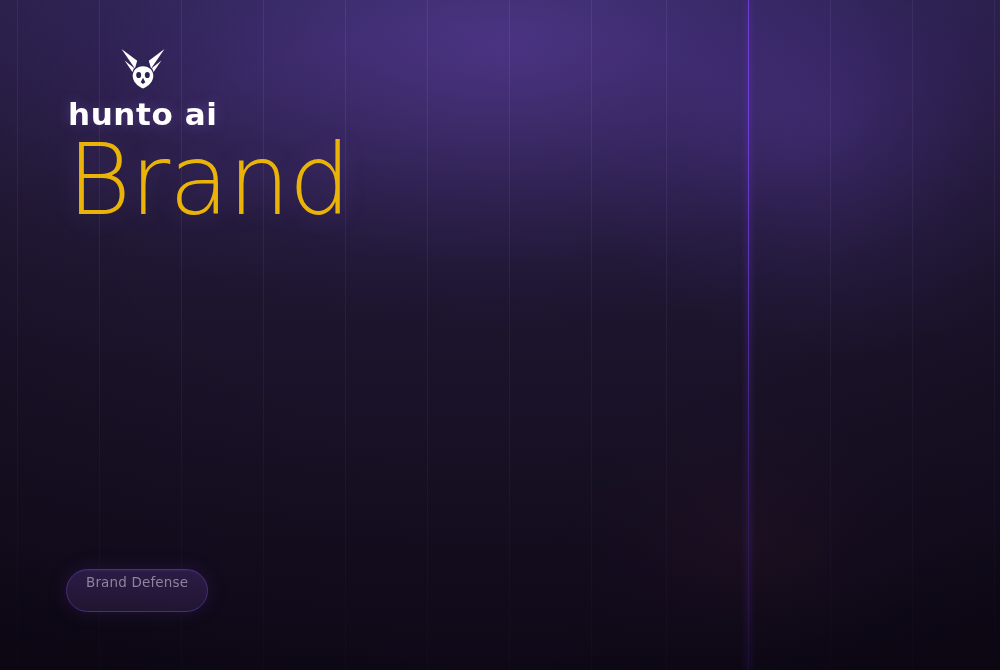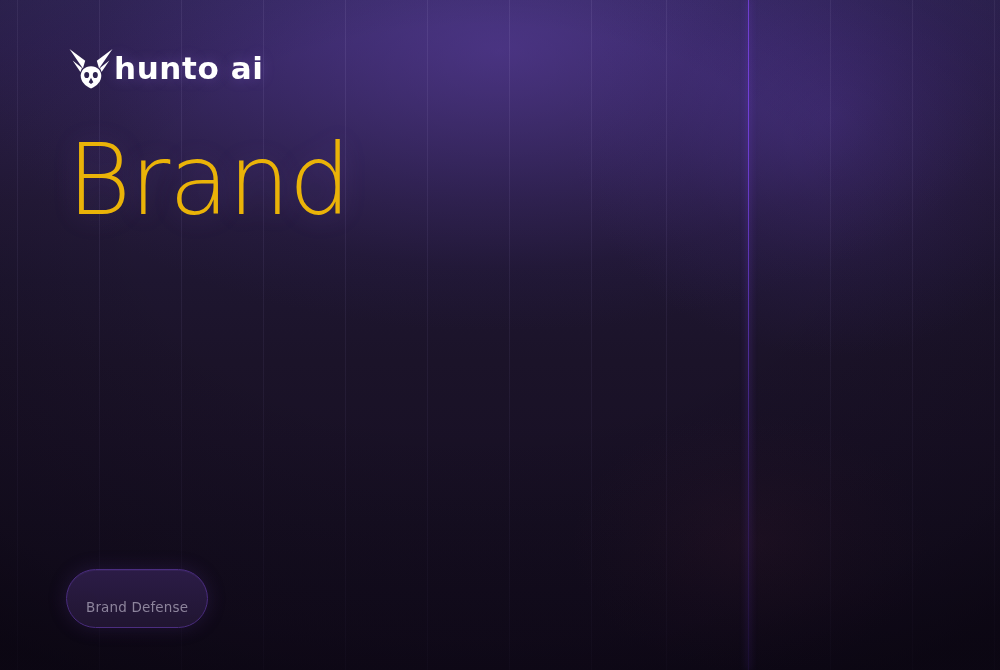--- a/index.html
+++ b/index.html
@@ -128,20 +128,22 @@
     z-index: 5;
   }
 
   
   .logo {
     position: absolute;
     left: 68px;
     top: 46px;
     display: flex;
     align-items: center;
+    gap: 9px;
+    flex-direction: column;
   }
   .logo-mark {
     width: 46px;
     height: 44px;
     display: block;
     flex: 0 0 auto;
   }
   .logo-word {
     color: #ffffff;
     font-size: 31px;
@@ -175,24 +177,24 @@
     color: #b9b9bf;
     text-shadow: 0 2px 26px rgba(120, 90, 200, 0.16);
   }
 
   
   .badge {
     position: absolute;
     left: 66px;
     top: 569px;
     display: inline-flex;
-    align-items: flex-end;
+    align-items: flex-start;
     justify-content: center;
     height: 33px;
-    padding: 12px 19px;
+    padding: 4px 19px;
     border-radius: 999px;
     border: 1px solid #4b2d80;
     background: linear-gradient(
       180deg,
       rgba(46, 30, 74, 0.92) 0%,
       rgba(34, 23, 52, 0.92) 100%
     );
     box-shadow: 0 0 18px rgba(74, 45, 122, 0.30),
                 inset 0 1px 0 rgba(140, 100, 220, 0.10);
     backdrop-filter: blur(2px);

